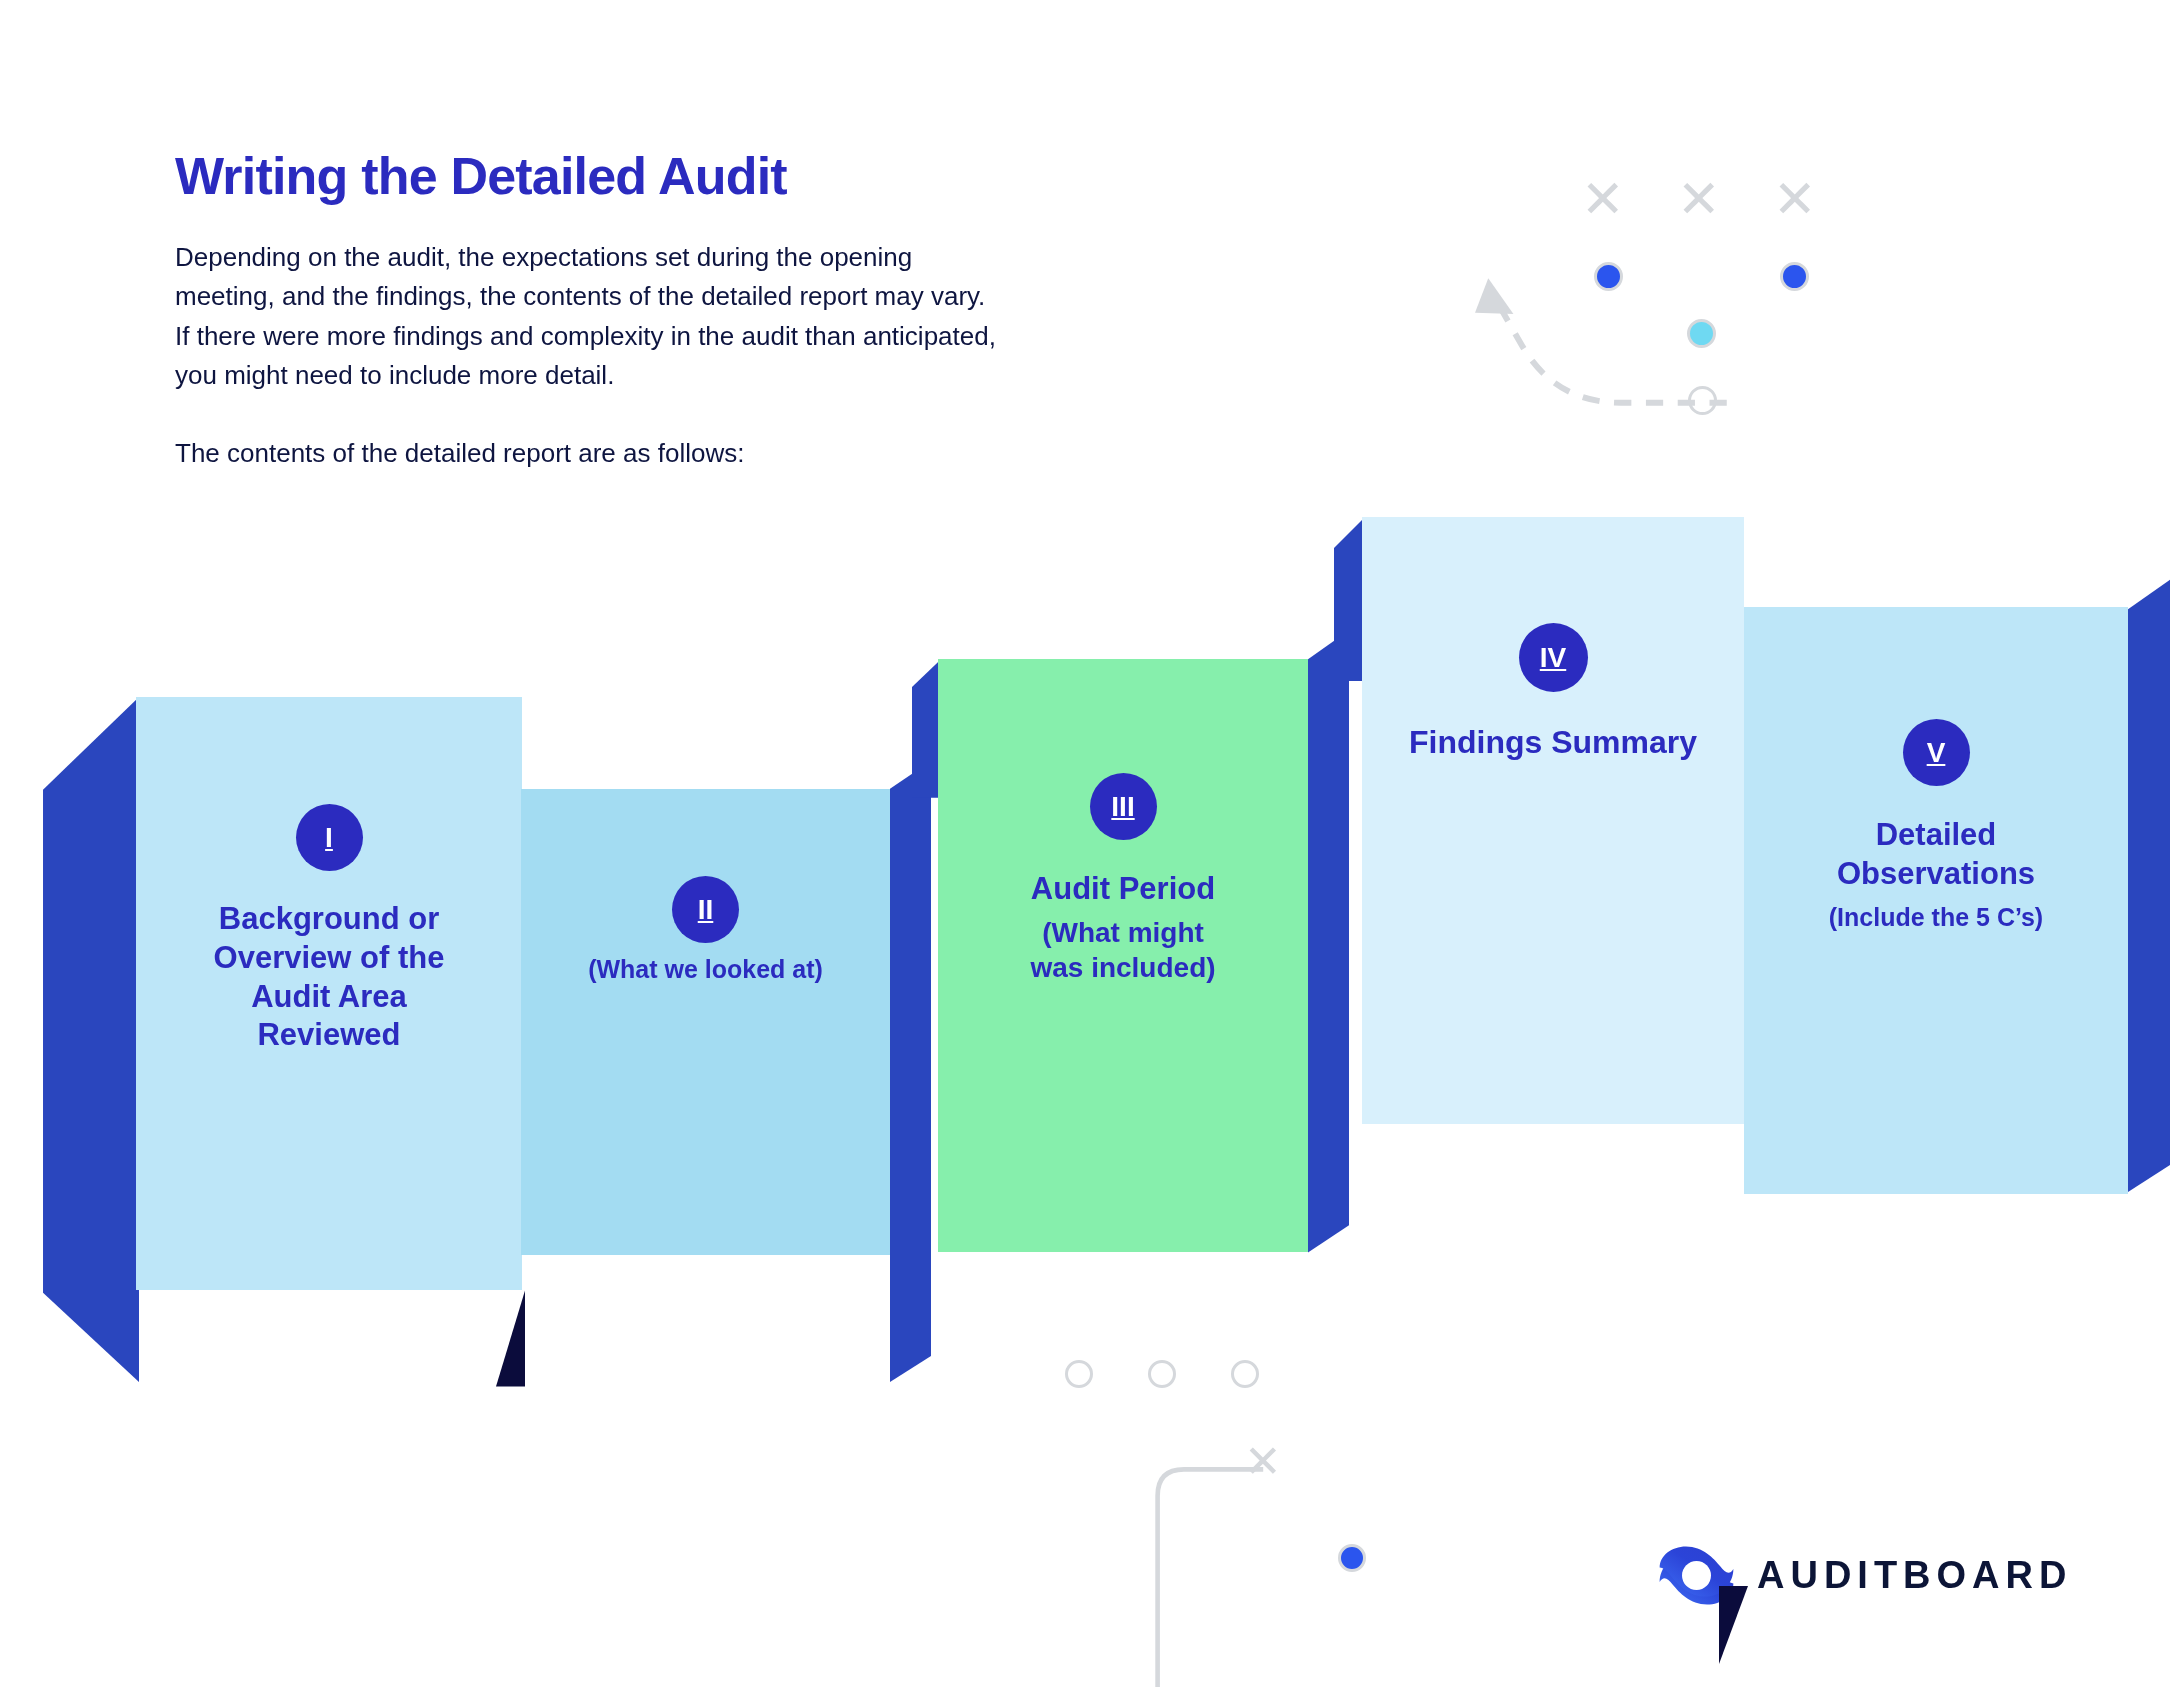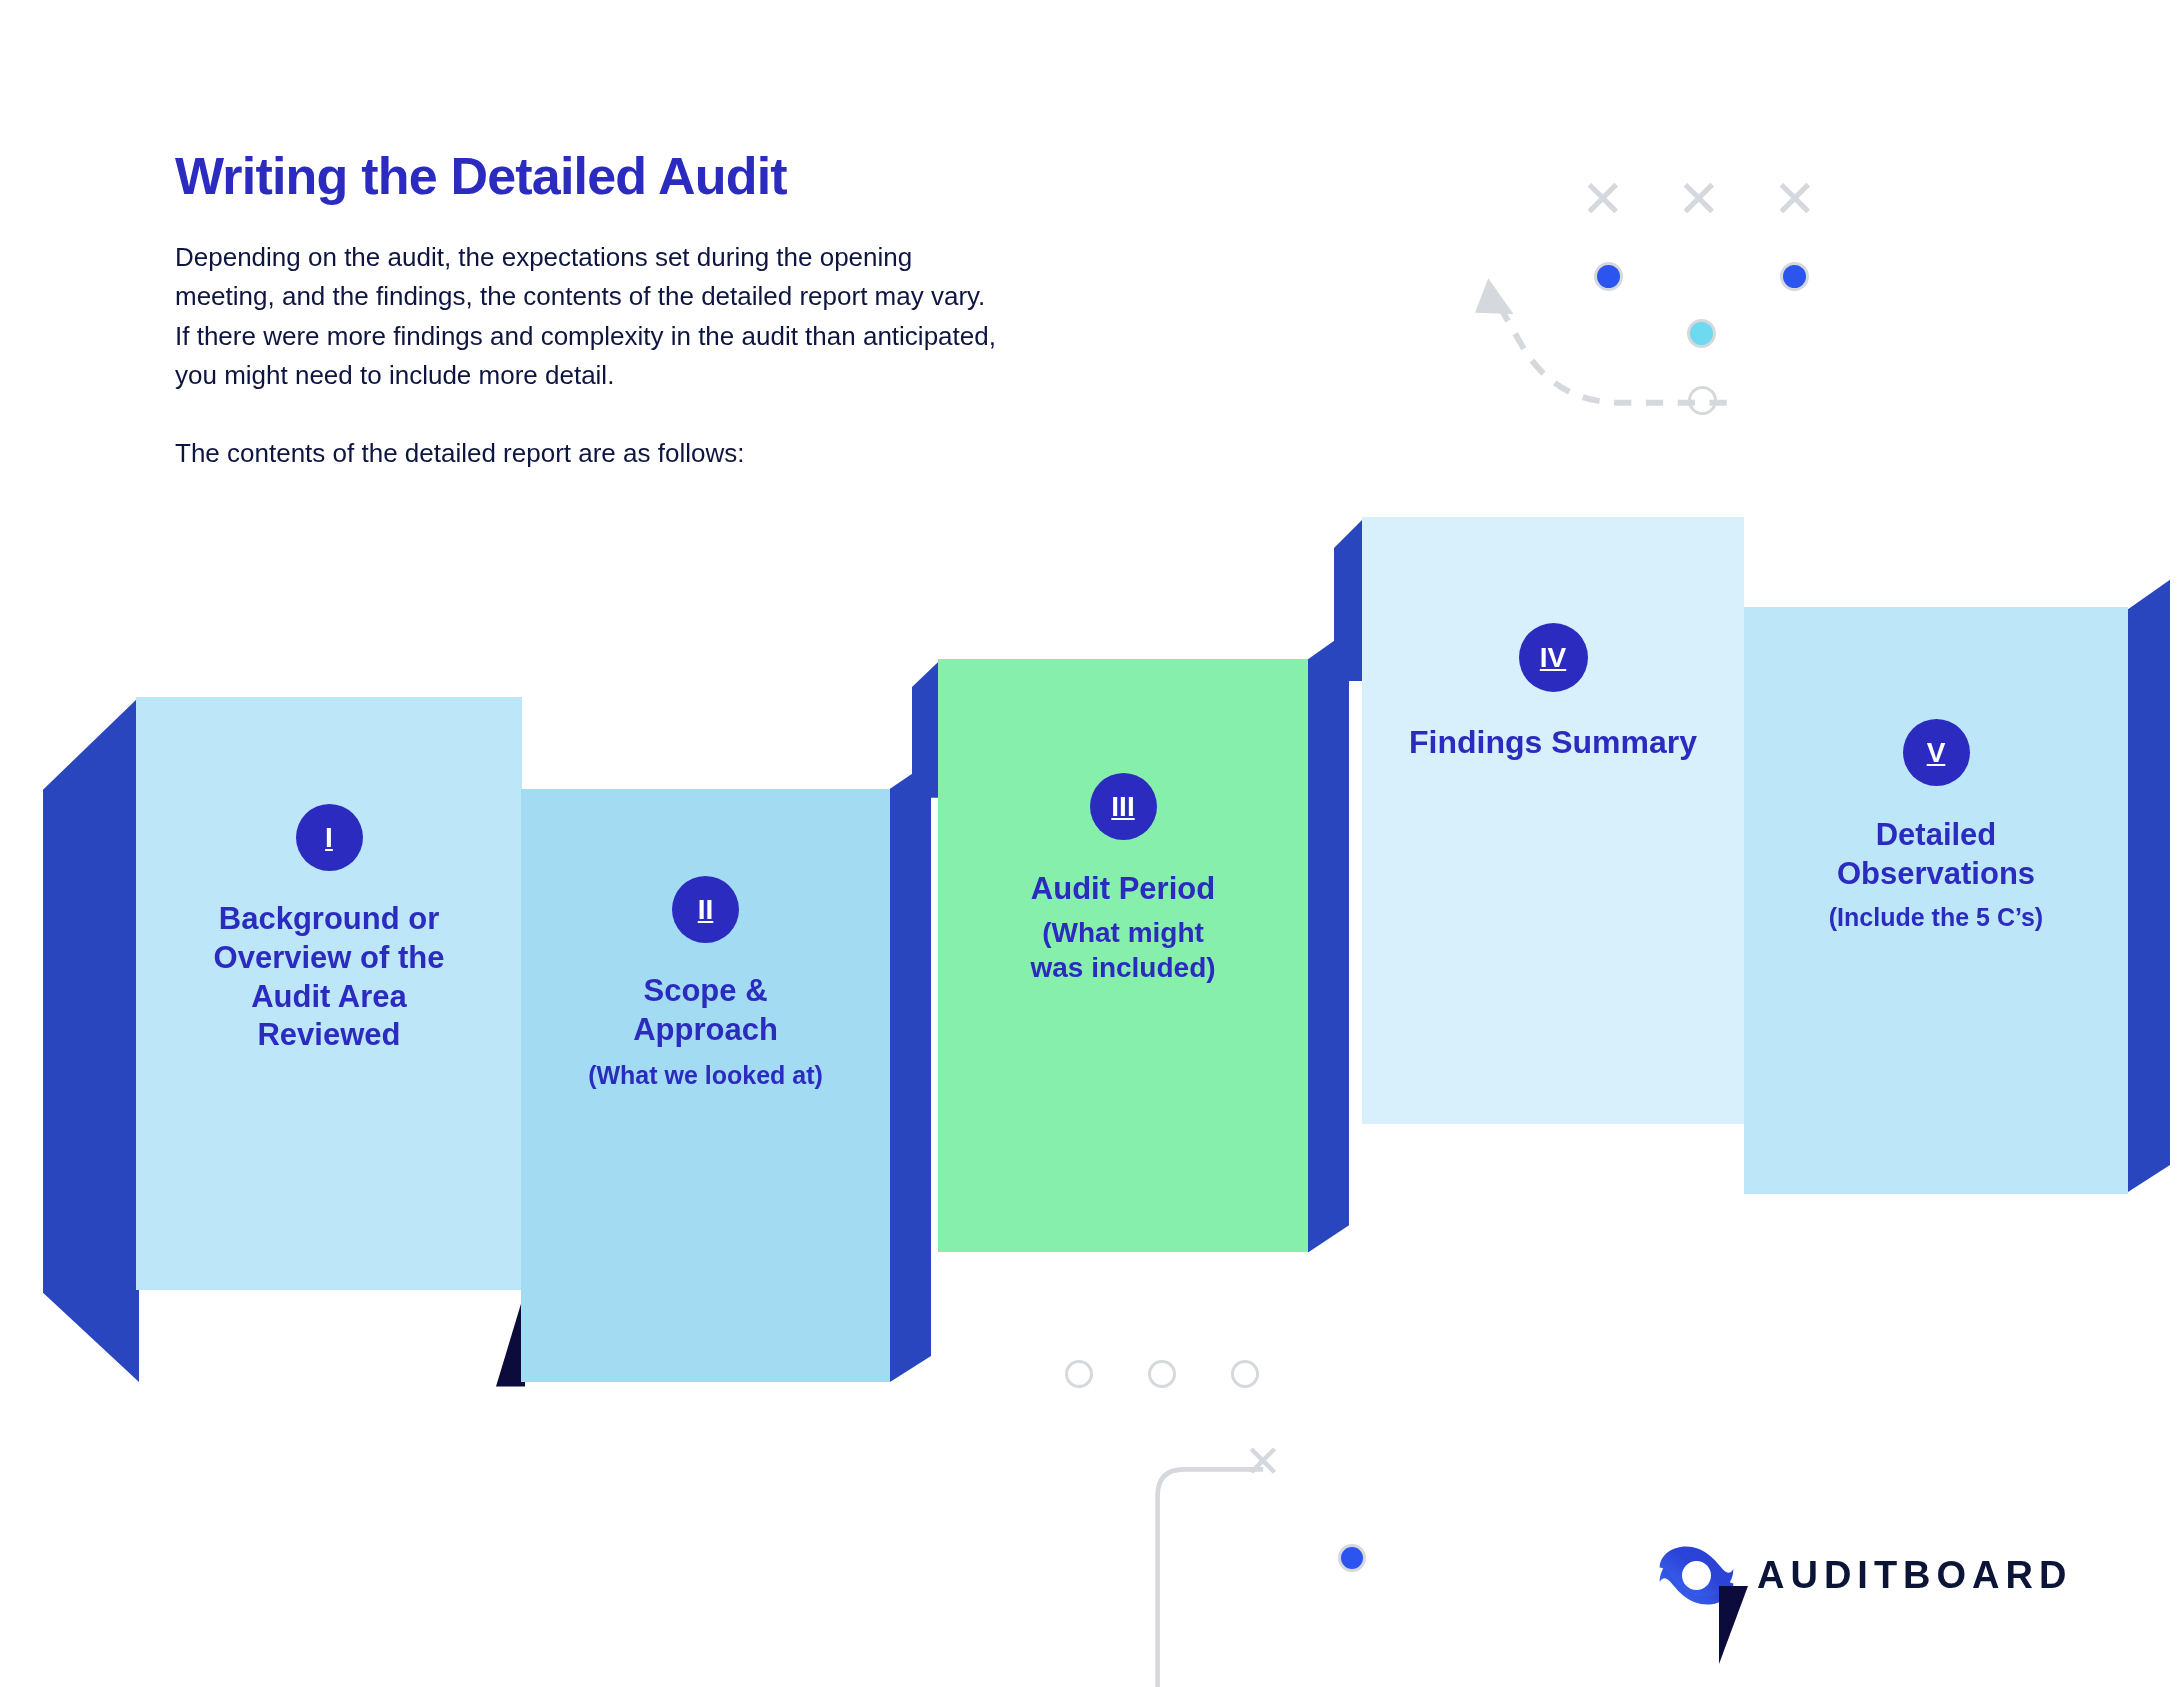--- a/index.html
+++ b/index.html
@@ -179,32 +179,31 @@
       <polygon points="145,0 0,140 0,900 145,1035 145,0" fill="#2A46BE"></polygon>
     </svg>
     <div class="step-face" style="background:#BDE6F8; padding-top:107px;">
       <div class="badge" style="width:67px; height:67px; font-size:28px;">
         <span>I</span>
       </div>
       <p class="step-title" style="font-size:31px; margin-top:29px; max-width:278px;">Background or Overview of the Audit Area Reviewed</p>
     </div>
   </div>
 
-  <div class="step" style="left:521px; top:789px; width:369px; height:593px;">
+  <div class="step" style="left:521px; top:789px; width:369px; height:466px;">
     <svg class="shadow-sliver" style="left:-25px; top:501px;" width="29" height="97" viewBox="0 0 44 146">
       <polygon points="0,146 44,146 44,0" fill="#0B0C3C"></polygon>
     </svg>
     <svg class="side-panel" style="left:369px; top:-28px;" width="41" height="689" viewBox="0 0 62 1042">
       <polygon points="0,42 62,0 62,900 0,939 0,42" fill="#2A46BE"></polygon>
     </svg>
     <div class="step-face" style="background:#A3DCF2; padding-top:87px;">
       <div class="badge" style="width:67px; height:67px; font-size:28px;">
         <span>II</span>
       </div>
-      <p class="step-title" style="font-size:31px; margin-top:29px; max-width:218px;">Scope &amp; Approach</p>
       <p class="step-sub" style="font-size:25px; margin-top:10.6px; max-width:344px;">(What we looked at)</p>
     </div>
   </div>
 
   <div class="step" style="left:938px; top:659px; width:370px; height:593px;">
     <svg class="side-panel" style="left:-26.5px; top:0px;" width="29" height="139" viewBox="0 0 44 210">
       <polygon points="44,0 0,42 0,210 44,210" fill="#2A46BE"></polygon>
     </svg>
     <svg class="side-panel" style="left:370px; top:-29px;" width="41" height="688" viewBox="0 0 62 1040">
       <polygon points="0,44 62,0 62,900 0,941 0,44" fill="#2A46BE"></polygon>

